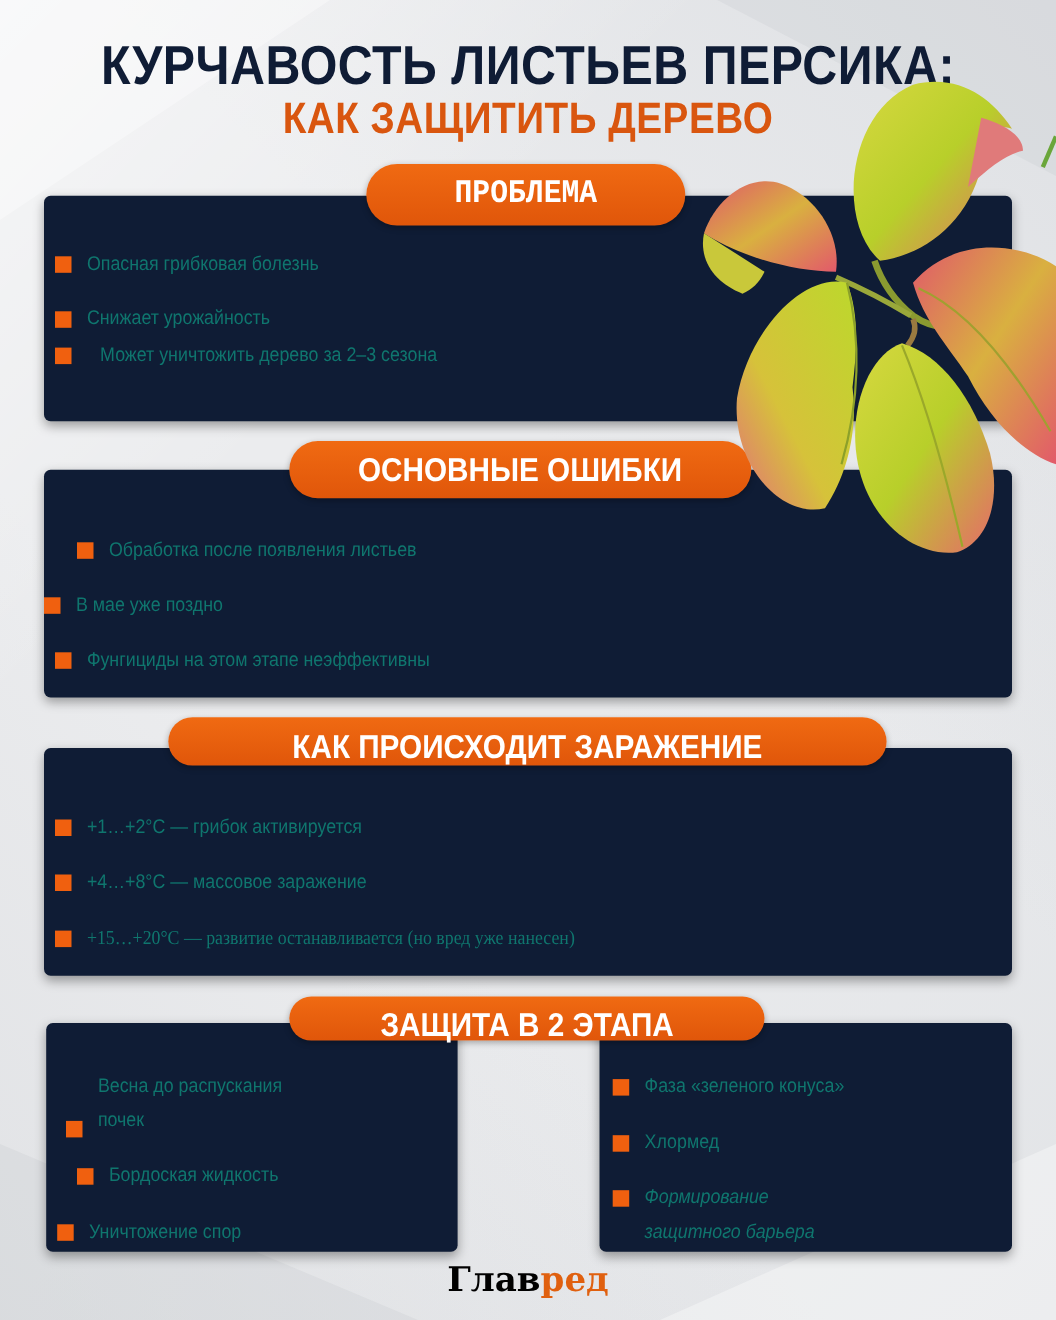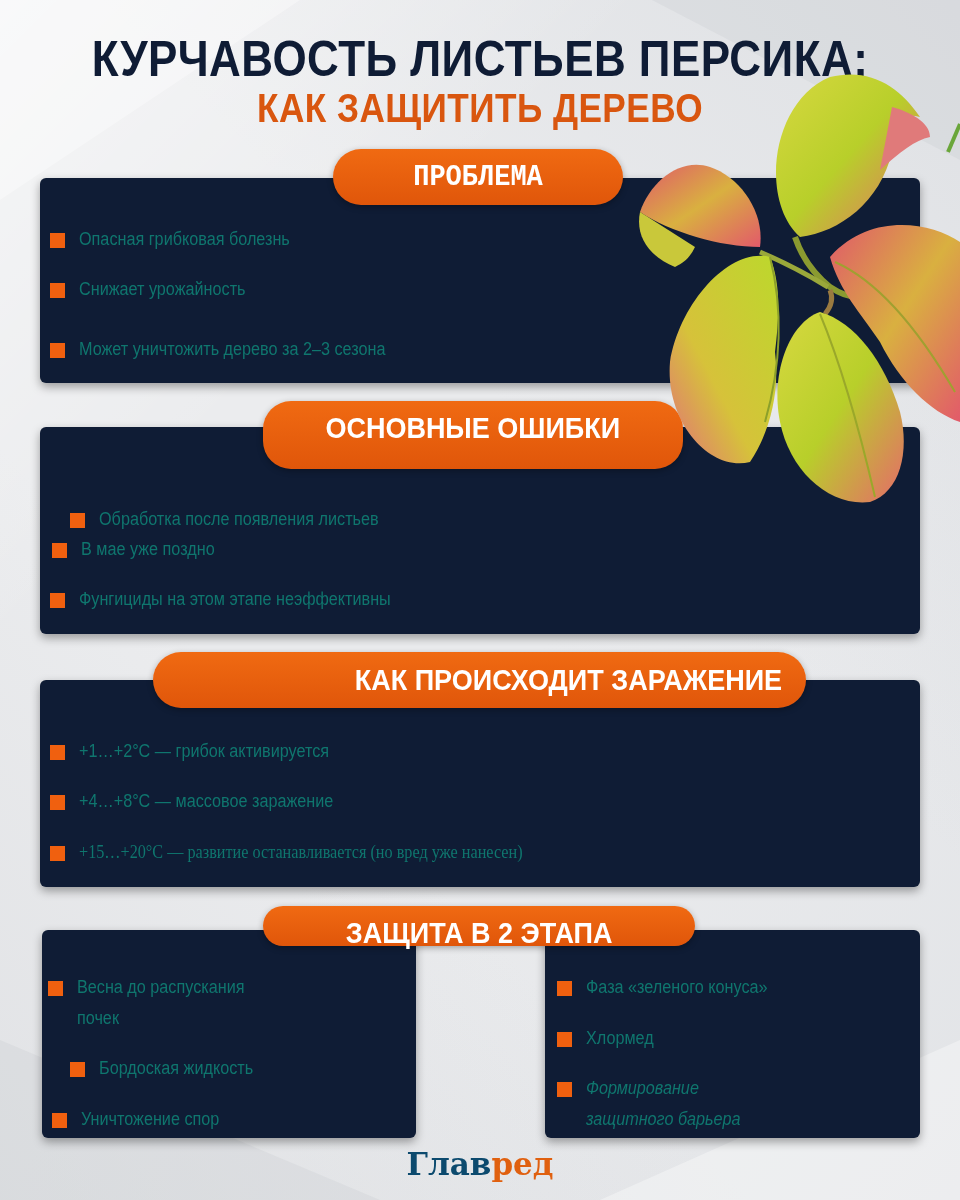--- a/index.html
+++ b/index.html
@@ -59,21 +59,21 @@
     background: #f0600f; margin-top: 9px; margin-right: 14px;
   }
   .item .txt { display: inline-block; transform: scaleX(0.9); transform-origin: left; }
 
   .plant { position: absolute; right: 0; top: 62px; width: 330px; height: 460px; z-index: 4; pointer-events: none; }
 
   .logo {
     position: absolute; top: 1146px; left: 0; width: 960px; text-align: center;
     font-family: "DejaVu Serif", serif; font-size: 31px; font-weight: 700;
   }
-  .logo .p1 { color: #0c4a6e; }
+  .logo .p1 { color: #000000; }
   .logo .p2 { color: #e0600f; }
 </style>
 </head>
 <body>
 
 <div class="facet" style="left:0;top:0;width:300px;height:200px;clip-path:polygon(0 0,100% 0,0 100%);"></div>
 <div class="facet dark" style="left:520px;top:0;width:440px;height:160px;clip-path:polygon(30% 0,100% 0,100% 100%);"></div>
 <div class="facet dark" style="left:0;top:1000px;width:380px;height:200px;clip-path:polygon(0 20%,100% 100%,0 100%);"></div>
 <div class="facet" style="left:600px;top:1040px;width:360px;height:160px;clip-path:polygon(100% 0,100% 100%,0 100%);"></div>
 
@@ -126,44 +126,44 @@
   <span>ПРОБЛЕМА</span>
 </div>
 <div class="item" style="left:50px;top:212px;">
   <span class="bullet"></span>
   <span class="txt">Опасная грибковая болезнь</span>
 </div>
 <div class="item" style="left:50px;top:262px;">
   <span class="bullet"></span>
   <span class="txt">Снижает урожайность</span>
 </div>
-<div class="item" style="left:50px;top:322px;">
+<div class="item" style="left:50px;top:295px;gap:12px;">
   <span class="bullet"></span>
   <span class="txt">Может уничтожить дерево за 2–3 сезона</span>
 </div>
 
 <div class="panel" style="left:40px;top:427px;width:880px;height:207px;"></div>
-<div class="pill" style="left:263px;top:401px;width:420px;height:68px;font-size:30px;line-height:54px;">
+<div class="pill" style="left:263px;top:401px;width:420px;height:52px;font-size:30px;line-height:54px;">
   <span>ОСНОВНЫЕ ОШИБКИ</span>
 </div>
-<div class="item" style="left:50px;top:492px;padding-left:20px;">
+<div class="item" style="left:50px;top:472px;padding-left:20px;">
   <span class="bullet"></span>
   <span class="txt">Обработка после появления листьев</span>
 </div>
-<div class="item" style="left:52px;top:522px;">
+<div class="item" style="left:40px;top:522px;">
   <span class="bullet"></span>
   <span class="txt">В мае уже поздно</span>
 </div>
 <div class="item" style="left:50px;top:572px;">
   <span class="bullet"></span>
   <span class="txt">Фунгициды на этом этапе неэффективны</span>
 </div>
 
 <div class="panel" style="left:40px;top:680px;width:880px;height:207px;"></div>
-<div class="pill" style="left:153px;top:652px;width:653px;height:56px;font-size:30px;line-height:56px;text-align:right;">
+<div class="pill" style="left:153px;top:652px;width:653px;height:44px;font-size:30px;line-height:56px;">
   <span>КАК ПРОИСХОДИТ ЗАРАЖЕНИЕ</span>
 </div>
 <div class="item" style="left:50px;top:724px;">
   <span class="bullet"></span>
   <span class="txt">+1…+2°C — грибок активируется</span>
 </div>
 <div class="item" style="left:50px;top:774px;">
   <span class="bullet"></span>
   <span class="txt">+4…+8°C — массовое заражение</span>
 </div>
@@ -171,21 +171,21 @@
   <span class="bullet"></span>
   <span class="txt">+15…+20°C — развитие останавливается (но вред уже нанесен)</span>
 </div>
 
 <div class="panel" style="left:42px;top:930px;width:374px;height:208px;"></div>
 <div class="panel" style="left:545px;top:930px;width:375px;height:208px;"></div>
 <div class="pill" style="left:263px;top:906px;width:432px;height:40px;font-size:30px;line-height:54px;">
   <span>ЗАЩИТА В 2 ЭТАПА</span>
 </div>
 
-<div class="item" style="left:48px;top:960px;">
+<div class="item" style="left:60px;top:960px;align-items:flex-end;">
   <span class="bullet"></span>
   <span class="txt">
     <span>Весна до распускания</span><br>
     <span>почек</span>
   </span>
 </div>
 <div class="item" style="left:52px;top:1041px;padding-left:18px;">
   <span class="bullet"></span>
   <span class="txt">Бордоская жидкость</span>
 </div>

